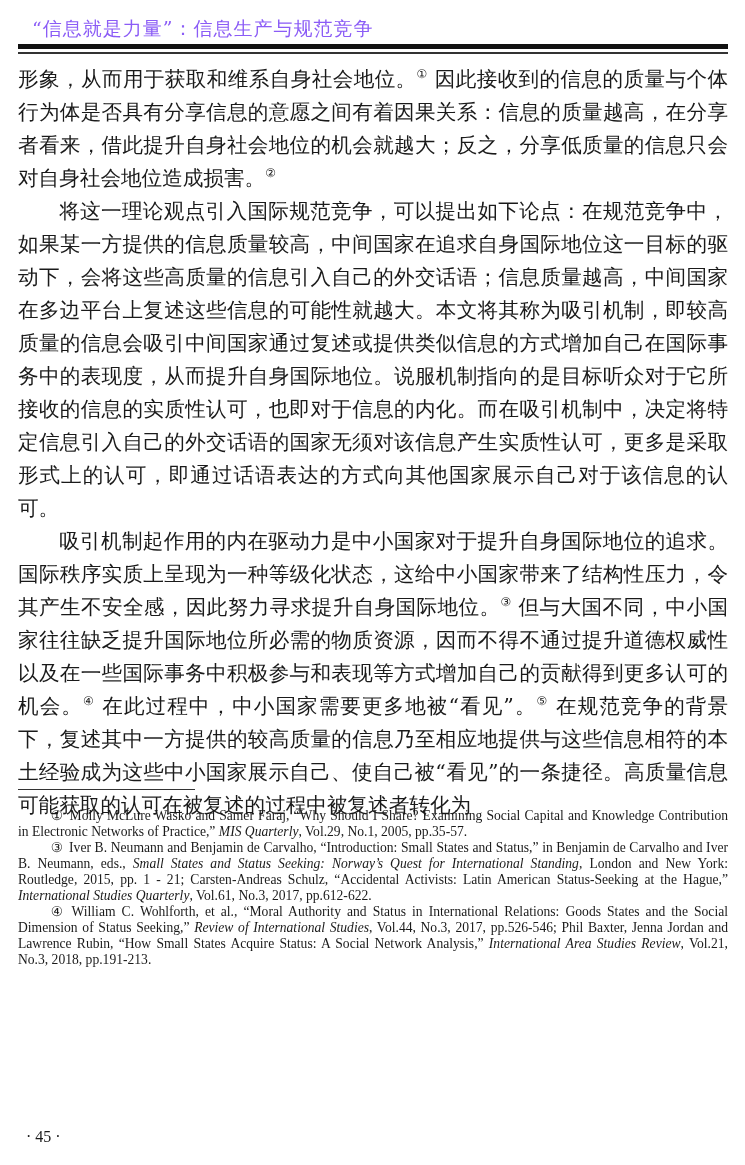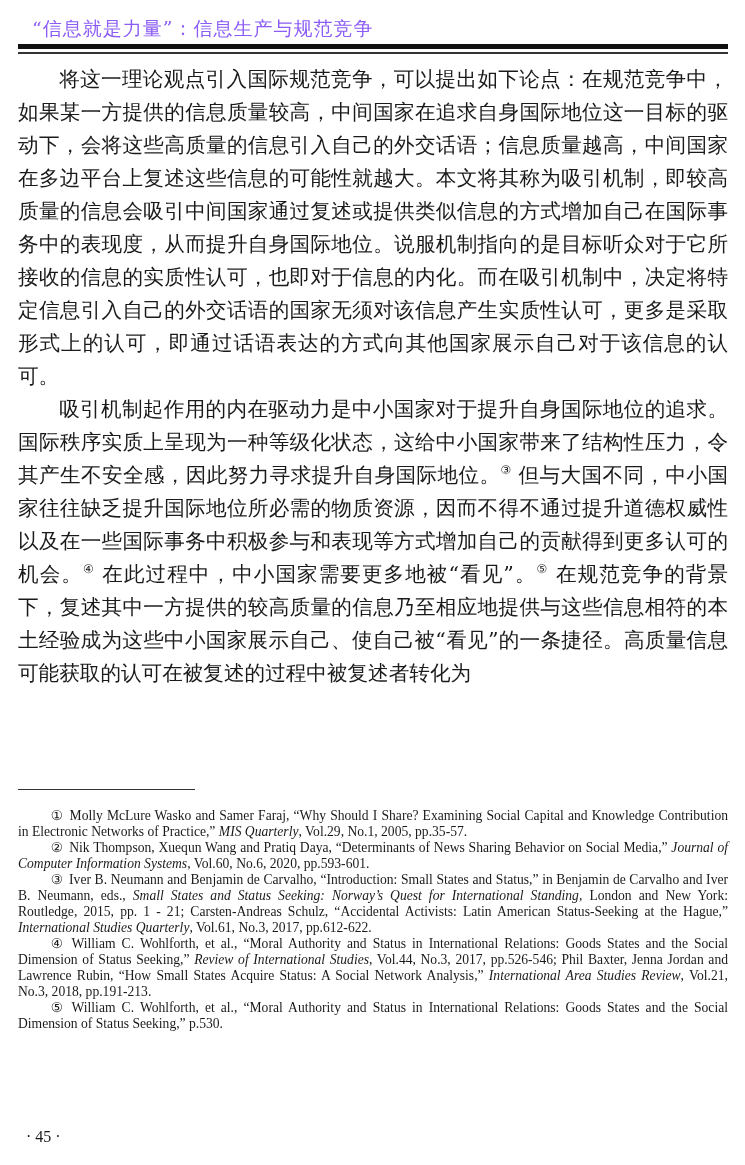--- a/index.html
+++ b/index.html
@@ -34,26 +34,25 @@
   }
 </style>
 </head>
 <body>
 
 <div class="running-head">“信息就是力量”：信息生产与规范竞争</div>
 <div class="rule-thick"></div>
 <div class="rule-thin"></div>
 
 <div class="body-text" id="body-text">
+    <p class="noindent"><span>形象，从而用于获取和维系自身社会地位。</span><sup class="fnref">①</sup><span> 因此接收到的信息的质量与个体行为体是否具有分享信息的意愿之间有着因果关系：信息的质量越高，在分享者看来，借此提升自身社会地位的机会就越大；反之，分享低质量的信息只会对自身社会地位造成损害。</span><sup class="fnref">②</sup></p>
     <p class="indent"><span>将这一理论观点引入国际规范竞争，可以提出如下论点：在规范竞争中，如果某一方提供的信息质量较高，中间国家在追求自身国际地位这一目标的驱动下，会将这些高质量的信息引入自己的外交话语；信息质量越高，中间国家在多边平台上复述这些信息的可能性就越大。本文将其称为吸引机制，即较高质量的信息会吸引中间国家通过复述或提供类似信息的方式增加自己在国际事务中的表现度，从而提升自身国际地位。说服机制指向的是目标听众对于它所接收的信息的实质性认可，也即对于信息的内化。而在吸引机制中，决定将特定信息引入自己的外交话语的国家无须对该信息产生实质性认可，更多是采取形式上的认可，即通过话语表达的方式向其他国家展示自己对于该信息的认可。</span></p>
     <p class="indent"><span>吸引机制起作用的内在驱动力是中小国家对于提升自身国际地位的追求。国际秩序实质上呈现为一种等级化状态，这给中小国家带来了结构性压力，令其产生不安全感，因此努力寻求提升自身国际地位。</span><sup class="fnref">③</sup><span> 但与大国不同，中小国家往往缺乏提升国际地位所必需的物质资源，因而不得不通过提升道德权威性以及在一些国际事务中积极参与和表现等方式增加自己的贡献得到更多认可的机会。</span><sup class="fnref">④</sup><span> 在此过程中，中小国家需要更多地被“看见”。</span><sup class="fnref">⑤</sup><span> 在规范竞争的背景下，复述其中一方提供的较高质量的信息乃至相应地提供与这些信息相符的本土经验成为这些中小国家展示自己、使自己被“看见”的一条捷径。高质量信息可能获取的认可在被复述的过程中被复述者转化为</span></p>
   </div>
 
 <div class="fn-sep"></div>
 <div class="footnotes" id="footnotes">
     <p><span class="num">①</span><span>Molly McLure Wasko and Samer Faraj, “Why Should I Share? Examining Social Capital and Knowledge Contribution in Electronic Networks of Practice,” </span><i>MIS Quarterly</i><span>, Vol.29, No.1, 2005, pp.35-57.</span></p>
-    <p><span class="num">②</span><span>Nik Thompson, Xuequn Wang and Pratiq Daya, “Determinants of News Sharing Behavior on Social Media,” </span><i>Journal of Computer Information Systems</i><span>, Vol.60, No.6, 2020, pp.593-601.</span></p>
     <p><span class="num">③</span><span>Iver B. Neumann and Benjamin de Carvalho, “Introduction: Small States and Status,” in Benjamin de Carvalho and Iver B. Neumann, eds., </span><i>Small States and Status Seeking: Norway’s Quest for International Standing</i><span>, London and New York: Routledge, 2015, pp. 1 - 21; Carsten-Andreas Schulz, “Accidental Activists: Latin American Status-Seeking at the Hague,” </span><i>International Studies Quarterly</i><span>, Vol.61, No.3, 2017, pp.612-622.</span></p>
     <p><span class="num">④</span><span>William C. Wohlforth, et al., “Moral Authority and Status in International Relations: Goods States and the Social Dimension of Status Seeking,” </span><i>Review of International Studies</i><span>, Vol.44, No.3, 2017, pp.526-546; Phil Baxter, Jenna Jordan and Lawrence Rubin, “How Small States Acquire Status: A Social Network Analysis,” </span><i>International Area Studies Review</i><span>, Vol.21, No.3, 2018, pp.191-213.</span></p>
-    <p><span class="num">⑤</span><span>William C. Wohlforth, et al., “Moral Authority and Status in International Relations: Goods States and the Social Dimension of Status Seeking,” p.530.</span></p>
   </div>
 
 <div class="page-number">· 45 ·</div>
 
 </body></html>

